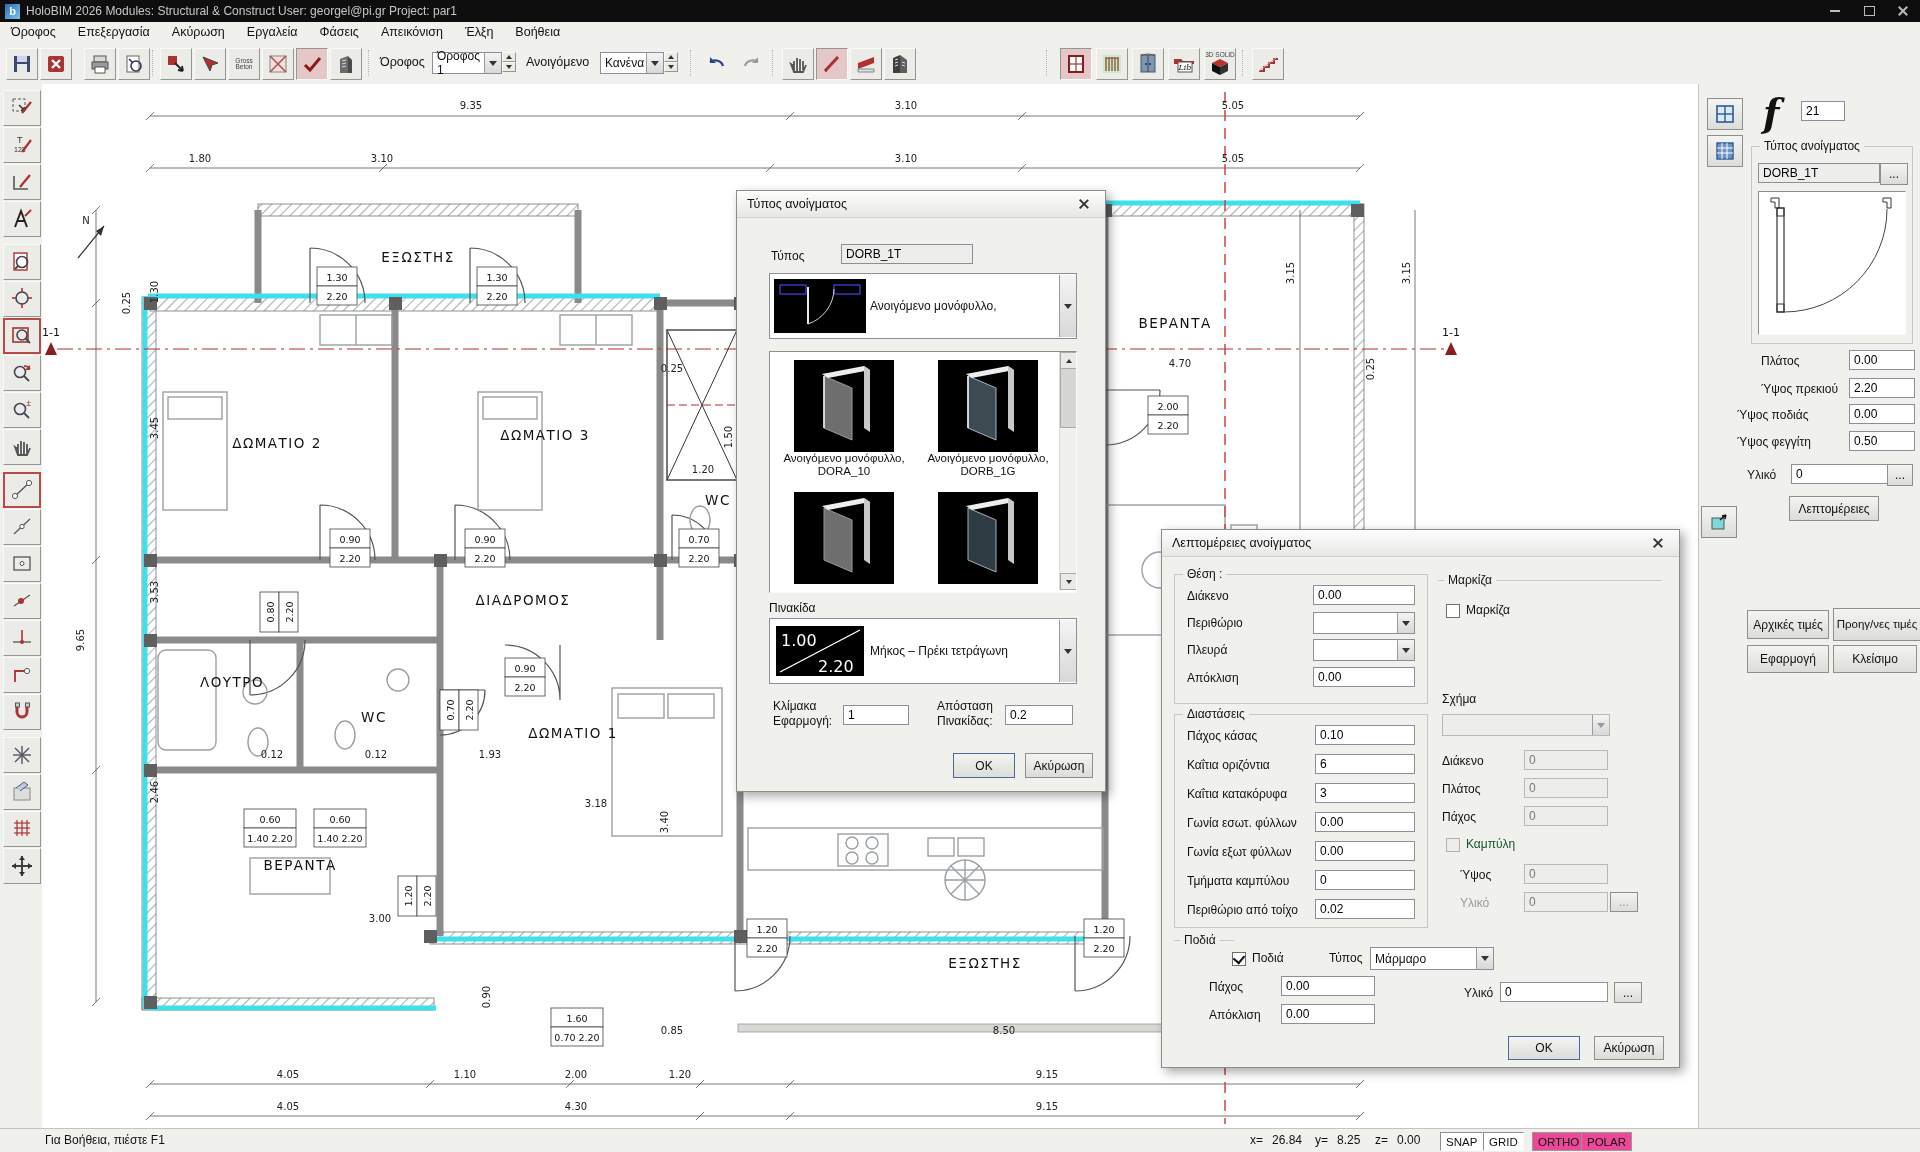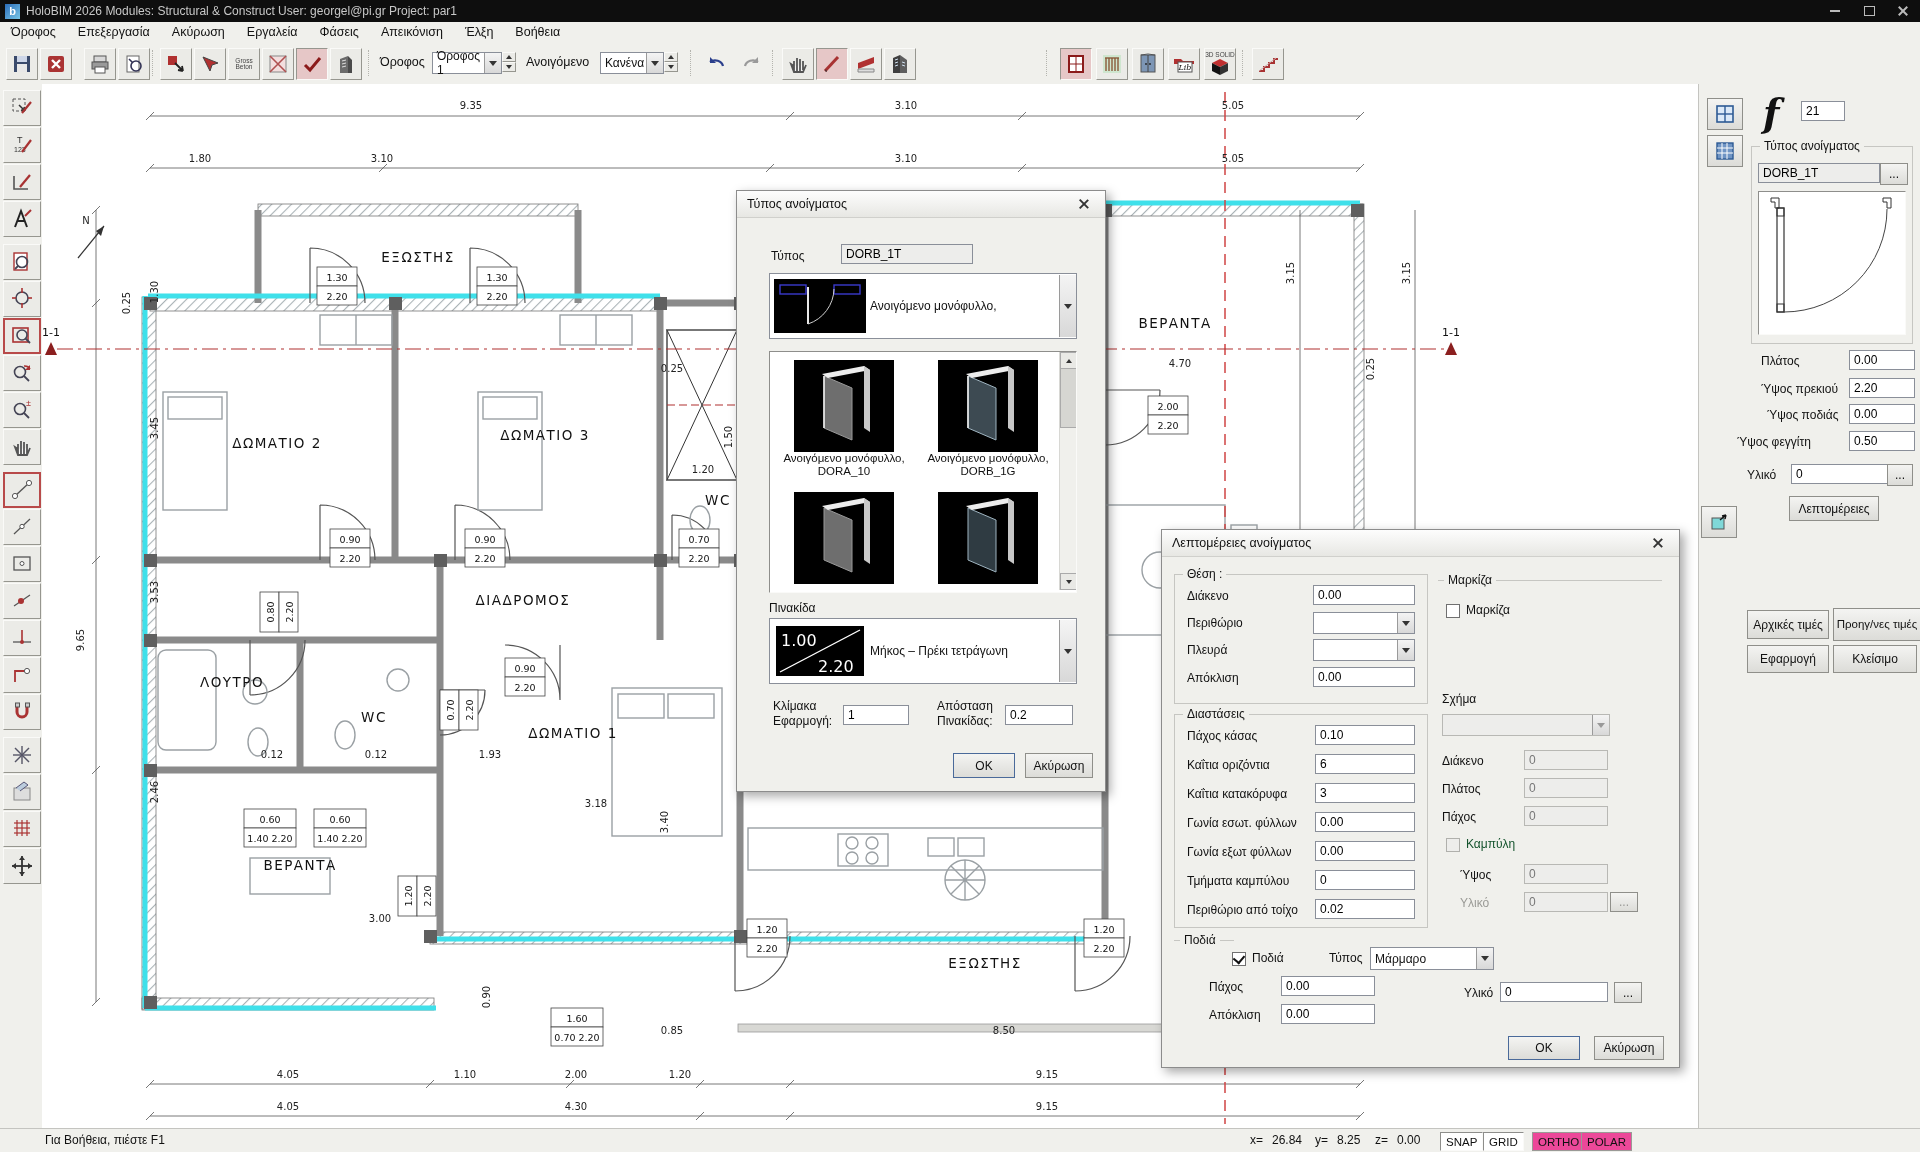--- a/index.html
+++ b/index.html
@@ -794,21 +794,21 @@
         <rect x="18" y="112" width="7" height="8" fill="none" stroke="#333" stroke-width="1"></rect>
         <path d="M25 120 A103 103 0 0 0 128 17" fill="none" stroke="#444" stroke-width="1"></path>
       </svg>
     </div>
   </div>
 
   <span class="rp-lbl" style="left:62px;top:270px;">Πλάτος</span>
   <input class="inp" style="left: 150px; top: 266px; width: 56px;" readonly="" value="0.00">
   <span class="rp-lbl" style="left:62px;top:298px;">Ύψος πρεκιού</span>
   <input class="inp" style="left: 150px; top: 294px; width: 56px;" readonly="" value="2.20">
-  <span class="rp-lbl" style="left:38px;top:324px;margin-left:30px;">Ύψος ποδιάς</span>
+  <span class="rp-lbl" style="left:38px;top:324px;">Ύψος ποδιάς</span>
   <input class="inp" style="left: 150px; top: 320px; width: 56px;" readonly="" value="0.00">
   <span class="rp-lbl" style="left:38px;top:351px;">Ύψος φεγγίτη</span>
   <input class="inp" style="left: 150px; top: 347px; width: 56px;" readonly="" value="0.50">
   <span class="rp-lbl" style="left:48px;top:384px;">Υλικό</span>
   <input class="inp" style="left: 92px; top: 380px; width: 88px;" readonly="" value="0">
   <div class="btn" style="left:188px;top:380px;width:24px;height:20px;">...</div>
   <div class="btn" style="left:90px;top:412px;width:88px;height:23px;">Λεπτομέρειες</div>
   <div class="btn" style="left:2px;top:422px;width:34px;height:30px;">
     <svg width="22" height="20">
         <rect x="4" y="6" width="12" height="11" fill="#7fd8d8" stroke="#555"></rect>

